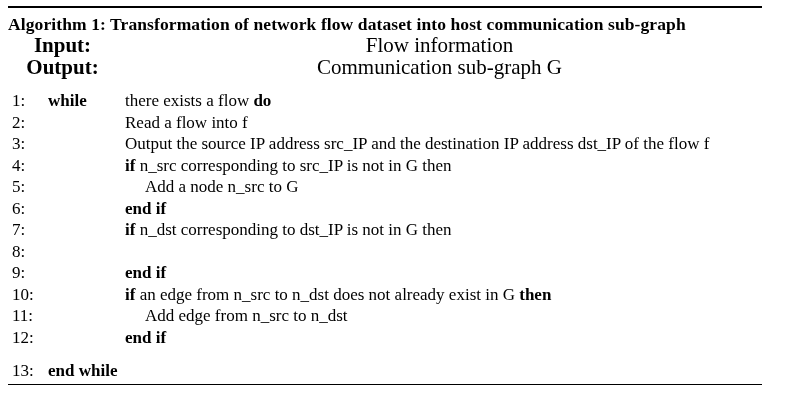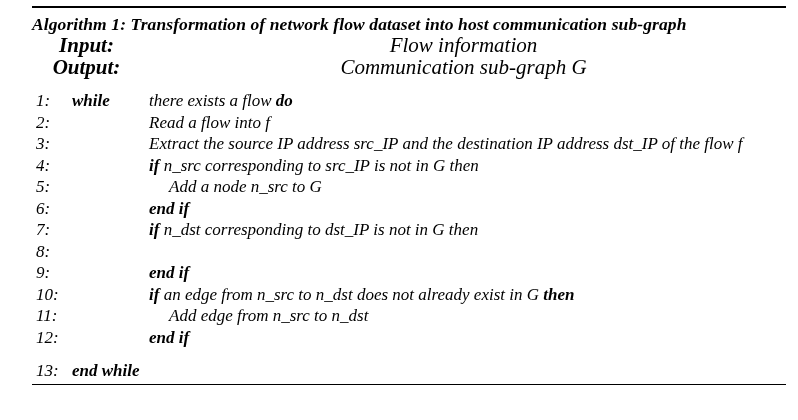--- a/index.html
+++ b/index.html
@@ -11,24 +11,23 @@
   body {
     width: 798px;
     height: 420px;
     font-family: "Liberation Serif", "DejaVu Serif", serif;
     color: #000000;
     overflow: hidden;
   }
 
   .algorithm-float {
     position: absolute;
-    left: 32px;
+    left: 8px;
     top: 6px;
     width: 754px;
-    font-style: italic;
   }
 
   .rule-top {
     border-top: 2px solid #000000;
     height: 0;
     font-size: 0;
     line-height: 0;
   }
   .rule-bottom {
     border-top: 1px solid #000000;
@@ -128,21 +127,21 @@
         <span class="step-body"><span>there exists a flow </span><span class="kw-inline">do</span></span>
       </div>
       <div class="step-row" data-indent="0">
         <span class="step-num">2:</span>
         <span class="step-kw empty"></span>
         <span class="step-body"><span>Read a flow into f</span></span>
       </div>
       <div class="step-row" data-indent="0">
         <span class="step-num">3:</span>
         <span class="step-kw empty"></span>
-        <span class="step-body"><span>Extract the source IP address src_IP and the destination IP address dst_IP of the flow f</span></span>
+        <span class="step-body"><span>Output the source IP address src_IP and the destination IP address dst_IP of the flow f</span></span>
       </div>
       <div class="step-row" data-indent="0">
         <span class="step-num">4:</span>
         <span class="step-kw empty"></span>
         <span class="step-body"><span class="kw-inline">if</span><span> n_src corresponding to src_IP is not in G then</span></span>
       </div>
       <div class="step-row" data-indent="1">
         <span class="step-num">5:</span>
         <span class="step-kw empty"></span>
         <span class="step-body"><span>Add a node n_src to G</span></span>

